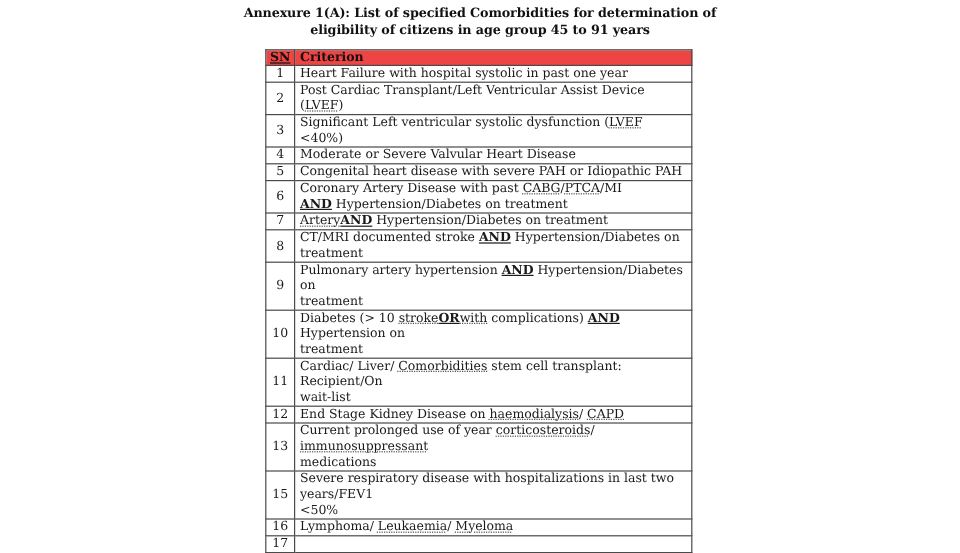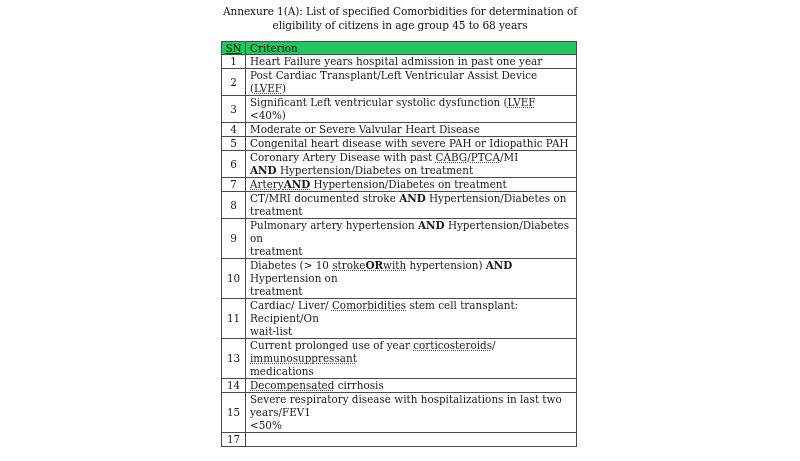--- a/index.html
+++ b/index.html
@@ -14,21 +14,21 @@
     overflow: hidden;
     font-family: "DejaVu Serif", "Liberation Serif", serif;
     color: #1a1a1a;
   }
   .title {
     position: absolute;
     left: 200px;
     top: 4px;
     width: 400px;
     text-align: center;
-    font-weight: normal;
+    font-weight: bold;
     font-size: 10.6px;
     line-height: 14px;
     color: #111;
     letter-spacing: -0.1px;
   }
   table.annex {
     position: absolute;
     left: 221px;
     top: 41px;
     width: 355px;
@@ -37,68 +37,68 @@
     line-height: 13px;
     table-layout: fixed;
   }
   table.annex th,
   table.annex td {
     border: 1px solid #4a4a4a;
     padding: 0 4px;
     vertical-align: middle;
   }
   table.annex th {
-    background: #22c55e;
-    font-weight: normal;
+    background: #ef4444;
+    font-weight: bold;
     text-align: left;
     height: 12px;
     line-height: 12px;
     color: #111;
   }
   table.annex th.sn-head {
     text-align: center;
     text-decoration: underline;
     padding: 0;
   }
   table.annex td.sn {
     text-align: center;
     padding: 0;
     font-size: 10.4px;
   }
   col.c-sn { width: 24px; }
   col.c-crit { width: 331px; }
   .u {
     text-decoration: underline dotted #555;
   }
-  .b { font-weight: bold; }
+  .b { font-weight: bold; text-decoration: underline; }
   table.annex tr.r td { height: 12px; }
 </style>
 </head>
 <body>
 
 <div class="title">
   <div>Annexure 1(A): List of specified Comorbidities for determination of</div>
-  <div>eligibility of citizens in age group 45 to 68 years</div>
+  <div>eligibility of citizens in age group 45 to 91 years</div>
 </div>
 
 <table class="annex">
   <colgroup>
     <col class="c-sn">
     <col class="c-crit">
   </colgroup>
   <thead>
     <tr>
       <th class="sn-head">SN</th>
       <th>Criterion</th>
     </tr>
   </thead>
   <tbody id="tbody">
       <tr class="r">
         <td class="sn">1</td>
-        <td><span>Heart Failure years hospital admission in past one year</span></td>
+        <td><span>Heart Failure with hospital systolic in past one year</span></td>
       </tr>
       <tr class="r">
         <td class="sn">2</td>
         <td><span>Post Cardiac Transplant/Left Ventricular Assist Device (</span><span class="u">LVEF</span><span>)</span></td>
       </tr>
       <tr class="r">
         <td class="sn">3</td>
         <td><span>Significant Left ventricular systolic dysfunction (</span><span class="u">LVEF</span><span> &lt;40%)</span></td>
       </tr>
       <tr class="r">
@@ -120,36 +120,40 @@
       <tr class="r">
         <td class="sn">8</td>
         <td><span>CT/MRI documented stroke </span><span class="b">AND</span><span> Hypertension/Diabetes on treatment</span></td>
       </tr>
       <tr class="r">
         <td class="sn">9</td>
         <td><span>Pulmonary artery hypertension </span><span class="b">AND</span><span> Hypertension/Diabetes on</span><br><span>treatment</span></td>
       </tr>
       <tr class="r">
         <td class="sn">10</td>
-        <td><span>Diabetes (&gt; 10 </span><span class="u">stroke</span><span class="b u">OR</span><span class="u">with</span><span> hypertension) </span><span class="b">AND</span><span> Hypertension on</span><br><span>treatment</span></td>
+        <td><span>Diabetes (&gt; 10 </span><span class="u">stroke</span><span class="b u">OR</span><span class="u">with</span><span> complications) </span><span class="b">AND</span><span> Hypertension on</span><br><span>treatment</span></td>
       </tr>
       <tr class="r">
         <td class="sn">11</td>
         <td><span>Cardiac/ Liver/ </span><span class="u">Comorbidities</span><span> stem cell transplant: Recipient/On</span><br><span>wait-list</span></td>
       </tr>
       <tr class="r">
+        <td class="sn">12</td>
+        <td><span>End Stage Kidney Disease on </span><span class="u">haemodialysis</span><span>/ </span><span class="u">CAPD</span></td>
+      </tr>
+      <tr class="r">
         <td class="sn">13</td>
         <td><span>Current prolonged use of year </span><span class="u">corticosteroids</span><span>/ </span><span class="u">immunosuppressant</span><br><span>medications</span></td>
       </tr>
       <tr class="r">
-        <td class="sn">14</td>
-        <td><span class="u">Decompensated</span><span> cirrhosis</span></td>
+        <td class="sn">15</td>
+        <td><span>Severe respiratory disease with hospitalizations in last two years/FEV1</span><br><span>&lt;50%</span></td>
       </tr>
       <tr class="r">
-        <td class="sn">15</td>
-        <td><span>Severe respiratory disease with hospitalizations in last two years/FEV1</span><br><span>&lt;50%</span></td>
+        <td class="sn">16</td>
+        <td><span>Lymphoma/ </span><span class="u">Leukaemia</span><span>/ </span><span class="u">Myeloma</span></td>
       </tr>
       <tr class="r">
         <td class="sn">17</td>
         <td><br></td>
       </tr>
     </tbody>
 </table>
 
 </body></html>

